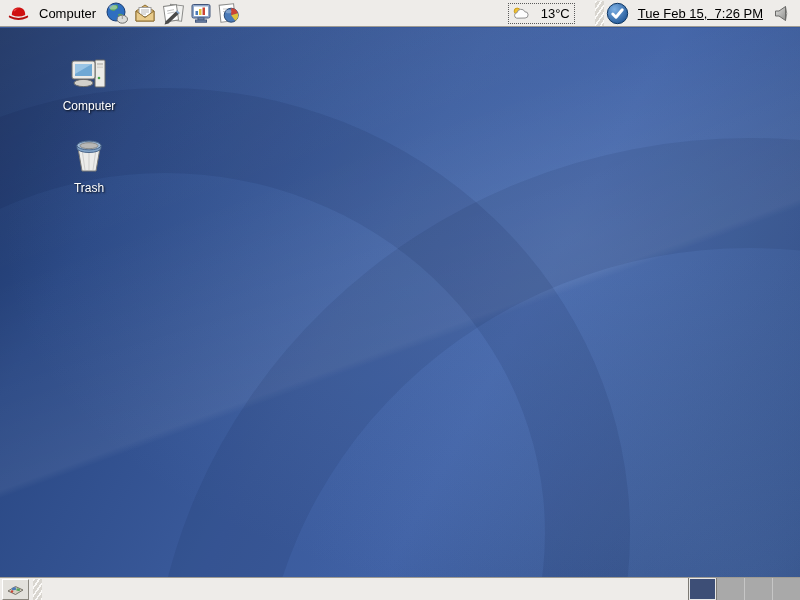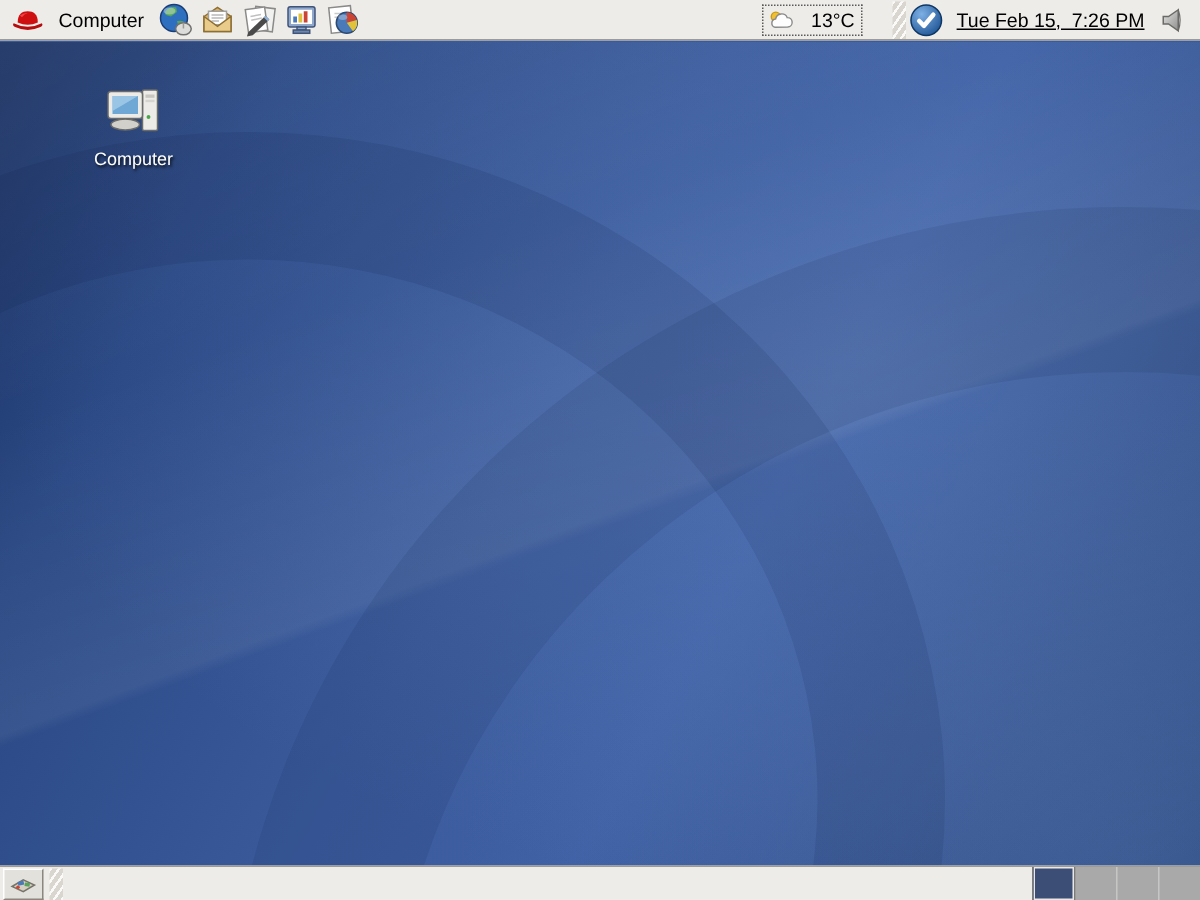--- a/index.html
+++ b/index.html
@@ -171,20 +171,32 @@
             <ellipse cx="15.5" cy="29" rx="9.5" ry="3.6" fill="#d2d0ca" stroke="#6b6b69"></ellipse>
             <rect x="4" y="7" width="23" height="18" rx="2" fill="#ecebe7" stroke="#6b6b69"></rect>
             <rect x="7" y="10" width="17" height="12" fill="#6fa8d4"></rect>
             <path d="M7 10 L24 10 L7 20 Z" fill="#a5cce8" opacity="0.8"></path>
           </svg>
         </span>
         <span class="label">Computer</span>
       </div>
 
 
+      <div class="desktop-icon">
+        <span class="glyph">
+          <svg width="42" height="42" viewBox="0 0 42 42">
+            <path d="M10 12 L14 35 H28 L32 12 Z" fill="#ececea" stroke="#7a7a78"></path>
+            <path d="M14 13 L17 34 M21 13 L21 34 M28 13 L25 34" stroke="#cfcfcd" fill="none"></path>
+            <path d="M9 9.5 a12 4.4 0 0 1 24 0 v2.6 a12 4.4 0 0 1 -24 0 Z" fill="#82a4c8" stroke="#4a6588"></path>
+            <ellipse cx="21" cy="9.5" rx="12" ry="4.4" fill="#9cb8d6" stroke="#4a6588"></ellipse>
+            <ellipse cx="21" cy="9.7" rx="9" ry="3" fill="#b8b8b6" stroke="#8a8a88"></ellipse>
+          </svg>
+        </span>
+        <span class="label">Trash</span>
+      </div>
 
     </div>
   </div>
 
   <div id="bottom-panel" class="panel">
     <span class="show-desktop-btn">
       <svg width="19" height="15" viewBox="0 0 19 15">
         <path d="M2 9 L9.5 4.5 L17 8 L9.5 12.5 Z" fill="#d4cfc0" stroke="#77736a"></path>
         <rect x="6" y="5.5" width="4" height="2.6" fill="#4a7ab8" transform="rotate(-12 8 7)"></rect>
         <rect x="10.5" y="6.5" width="3.4" height="2.4" fill="#56a55c" transform="rotate(10 12 7.5)"></rect>

